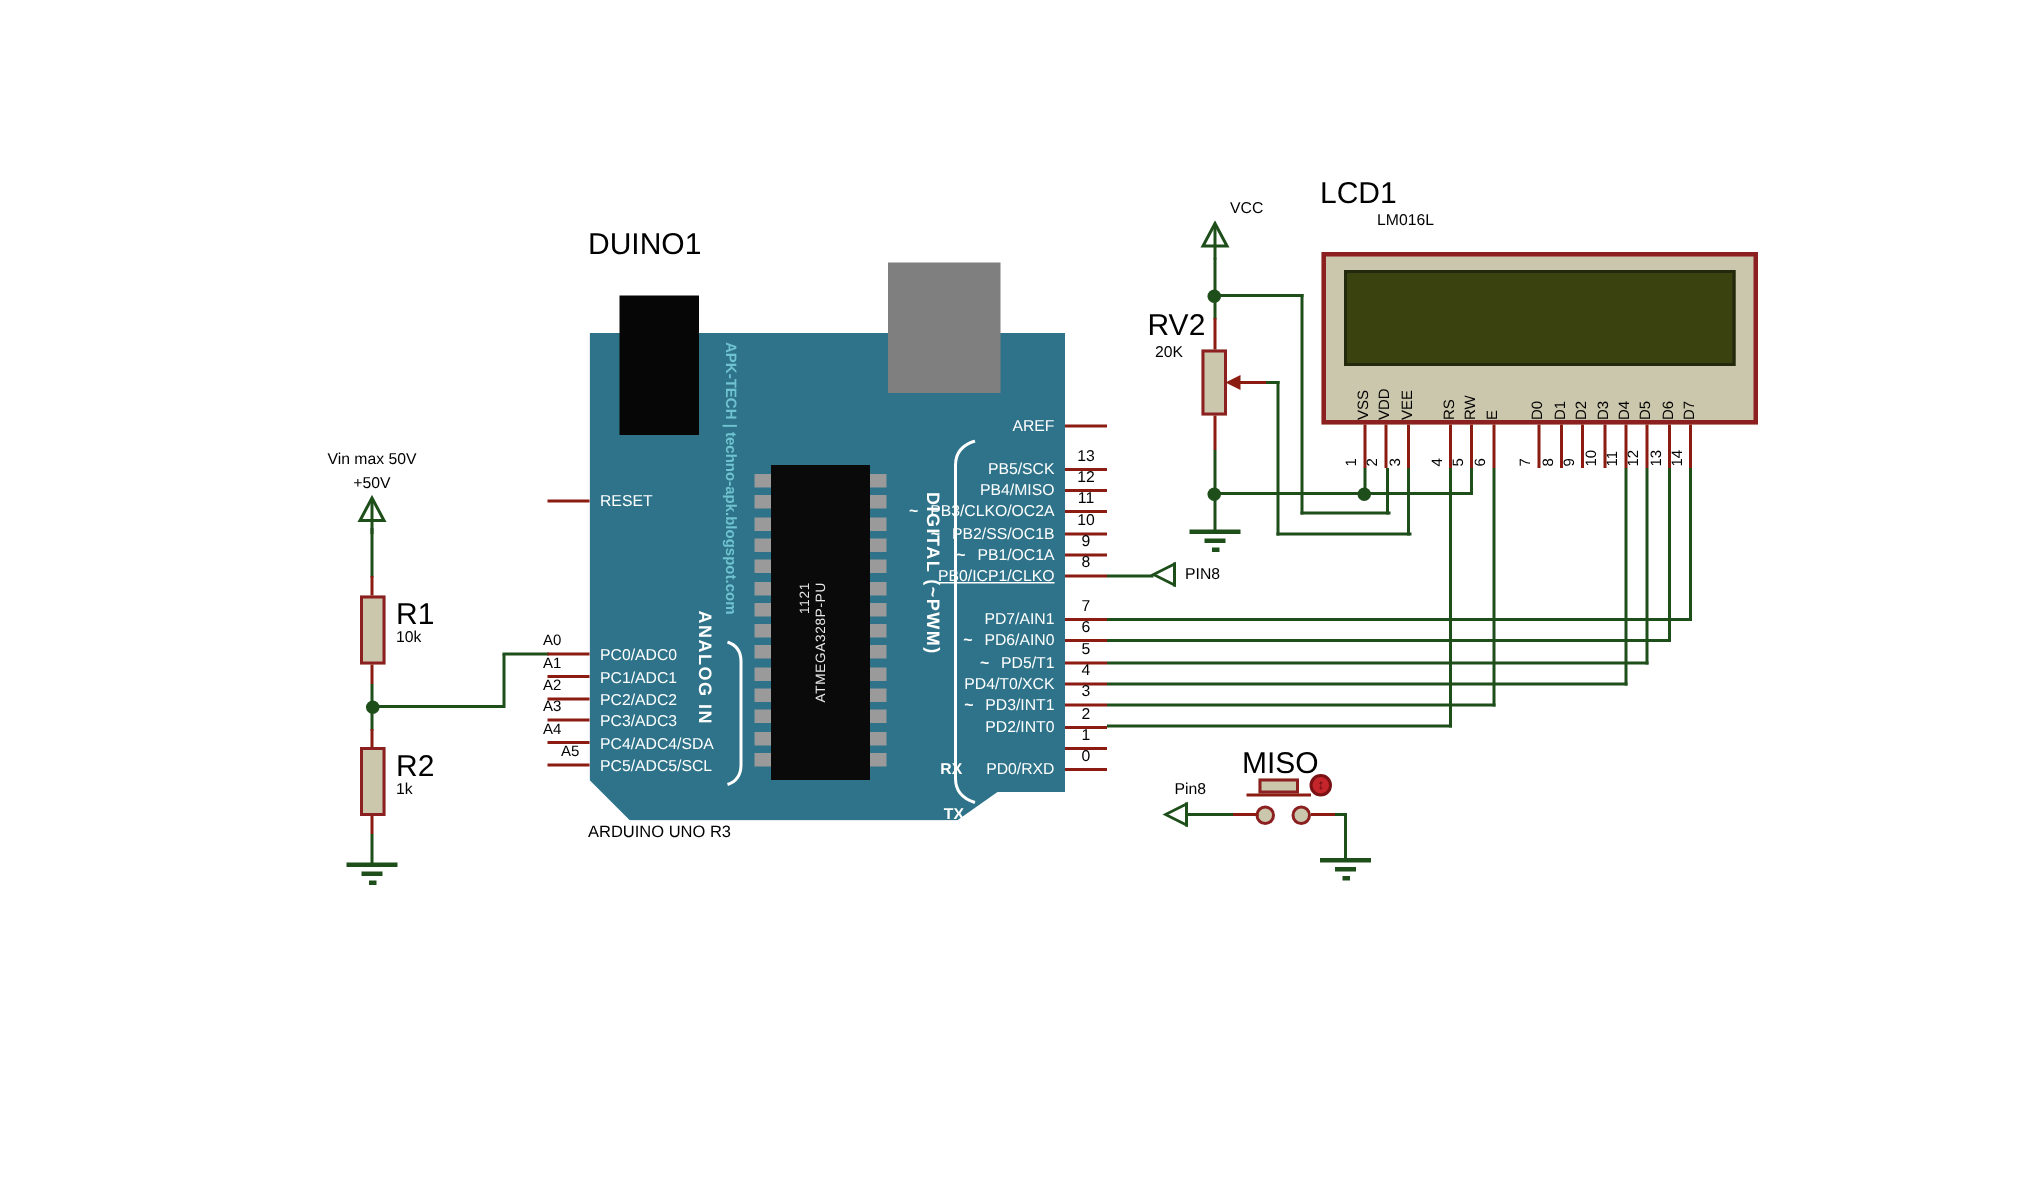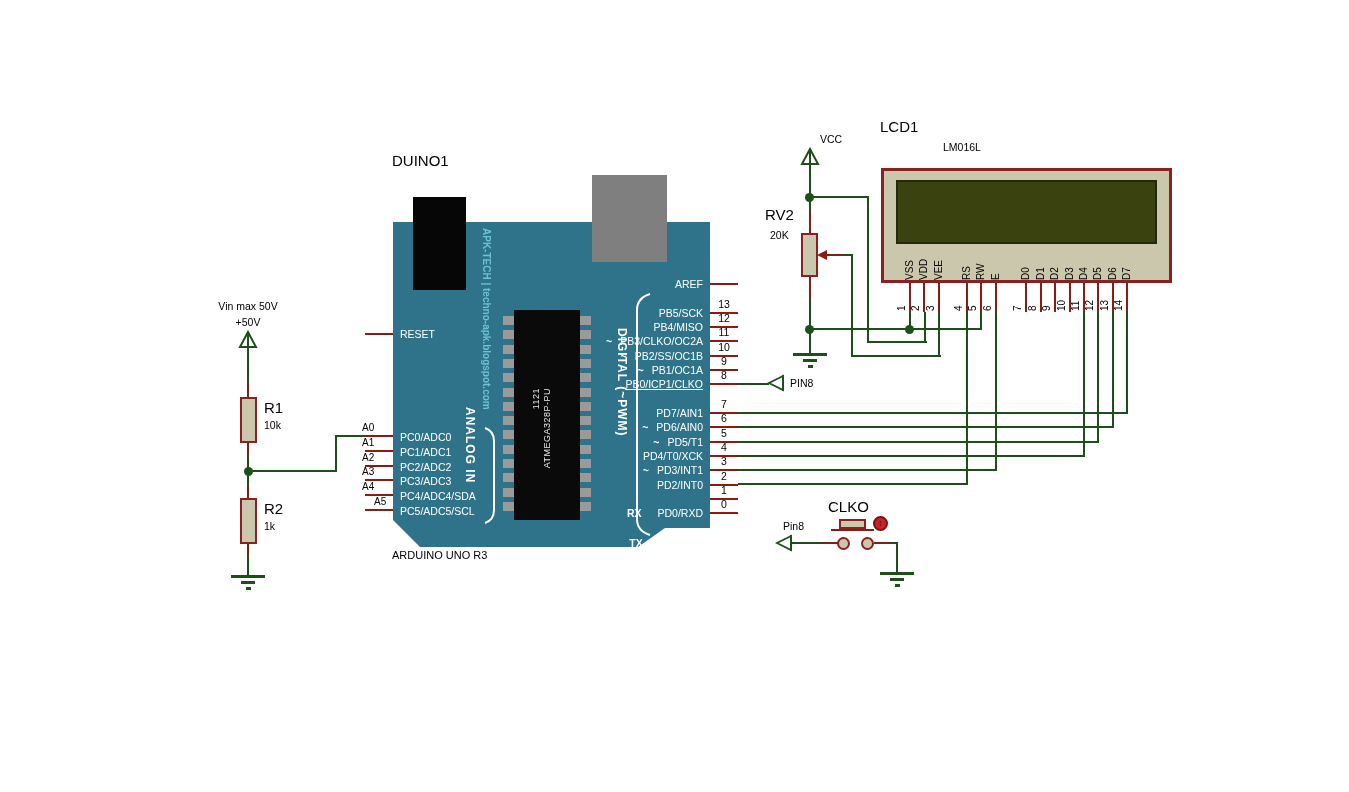--- a/index.html
+++ b/index.html
@@ -12,21 +12,21 @@
   .wr{background:#8c1c12;}
   .dot{position:absolute;width:9px;height:9px;border-radius:50%;background:#1e4e1a;}
   .pinname{position:absolute;height:14px;line-height:14px;font-size:10.5px;color:#ffffff;}
   .rrow{position:absolute;left:400px;width:303px;height:14px;display:flex;justify-content:flex-end;
         align-items:center;gap:8px;font-size:10.5px;color:#fff;}
   .pnum{position:absolute;left:710px;width:28px;text-align:center;font-size:10.5px;color:#000;height:13px;line-height:13px;}
   .vert-cw{position:absolute;transform:rotate(90deg);transform-origin:top left;white-space:nowrap;}
   .vert-ccw{position:absolute;transform:rotate(-90deg);transform-origin:top left;white-space:nowrap;}
   .comp{position:absolute;background:#cbc7ac;border:2px solid #8c2021;box-sizing:border-box;}
   .gbar{position:absolute;background:#1e4e1a;height:3px;}
-  .ref{font-size:15px;}
+  .ref{font-size:20px;}
   .val{font-size:10.5px;}
   .contact{position:absolute;width:13px;height:13px;border-radius:50%;background:#cbc7ac;
            border:2px solid #8c2021;box-sizing:border-box;}
 </style>
 </head>
 <body>
 
 <div id="canvas">
 
   <div class="abs" style="left:393px;top:222px;width:317px;height:325px;background:#2e7389;
@@ -57,21 +57,21 @@
   <svg class="abs" style="left:634px;top:293px;" width="18" height="243" viewBox="0 0 18 243">
     <path d="M16 1 Q3 5 3 17 L3 226 Q3 238 16 242" fill="none" stroke="#ffffff" stroke-width="2"></path>
   </svg>
 
   <div class="pinname" style="left:400px;top:327px;">RESET</div>
   <div class="rrow" style="top:277px;">
     <span>AREF</span>
   </div>
 
   <div class="t ref" style="left:880px;top:118px;">LCD1</div>
-  <div class="t val" style="left:905px;top:141px;padding-left:38px;">LM016L</div>
+  <div class="t val" style="left:880px;top:141px;padding-left:38px;">LM016L</div>
   <div class="abs" style="left:881px;top:168px;width:291px;height:115px;background:#cbc7ac;
               border:3px solid #8c2021;box-sizing:border-box;"></div>
   <div class="abs" style="left:896px;top:180px;width:261px;height:64px;background:#3a430f;
               border:2px solid #23290c;box-sizing:border-box;"></div>
 
   <div class="t val" style="left:820px;top:133px;width:22px;text-align:center;">VCC</div>
   <svg class="abs" style="left:799px;top:147px;" width="22" height="26" viewBox="0 0 22 26">
     <polygon points="11,2 3,17 19,17" fill="#ffffff" stroke="#1e4e1a" stroke-width="2"></polygon>
     <line x1="11" y1="4" x2="11" y2="26" stroke="#1e4e1a" stroke-width="2"></line>
   </svg>
@@ -93,21 +93,21 @@
   <div class="comp" style="left:240px;top:498px;width:17px;height:46px;"></div>
   <div class="t ref" style="left:264px;top:500px;">R2</div>
   <div class="t val" style="left:264px;top:520px;">1k</div>
 
   <svg class="abs" style="left:766px;top:374px;" width="20" height="18" viewBox="0 0 20 18">
     <path d="M17 2 L3 9 L17 16 Z" fill="#ffffff" stroke="#1e4e1a" stroke-width="1.8"></path>
     <line x1="17" y1="1" x2="17" y2="17" stroke="#1e4e1a" stroke-width="2"></line>
   </svg>
   <div class="t" style="left:790px;top:377px;font-size:10.5px;">PIN8</div>
 
-  <div class="t ref" style="left:828px;top:498px;">CLKO</div>
+  <div class="t ref" style="left:828px;top:498px;">MISO</div>
   <div class="t" style="left:783px;top:520px;font-size:10.5px;">Pin8</div>
   <svg class="abs" style="left:774px;top:534px;" width="20" height="18" viewBox="0 0 20 18">
     <path d="M17 2 L3 9 L17 16 Z" fill="#ffffff" stroke="#1e4e1a" stroke-width="1.8"></path>
     <line x1="17" y1="1" x2="17" y2="17" stroke="#1e4e1a" stroke-width="2"></line>
   </svg>
   <div class="contact" style="left:837px;top:537px;"></div>
   <div class="contact" style="left:861px;top:537px;"></div>
   <div class="abs" style="left:839px;top:519px;width:27px;height:10px;background:#cbc7ac;
               border:2px solid #8c2021;box-sizing:border-box;"></div>
   <div class="w wr" style="left:831px;top:529px;width:43px;height:2px;"></div>

